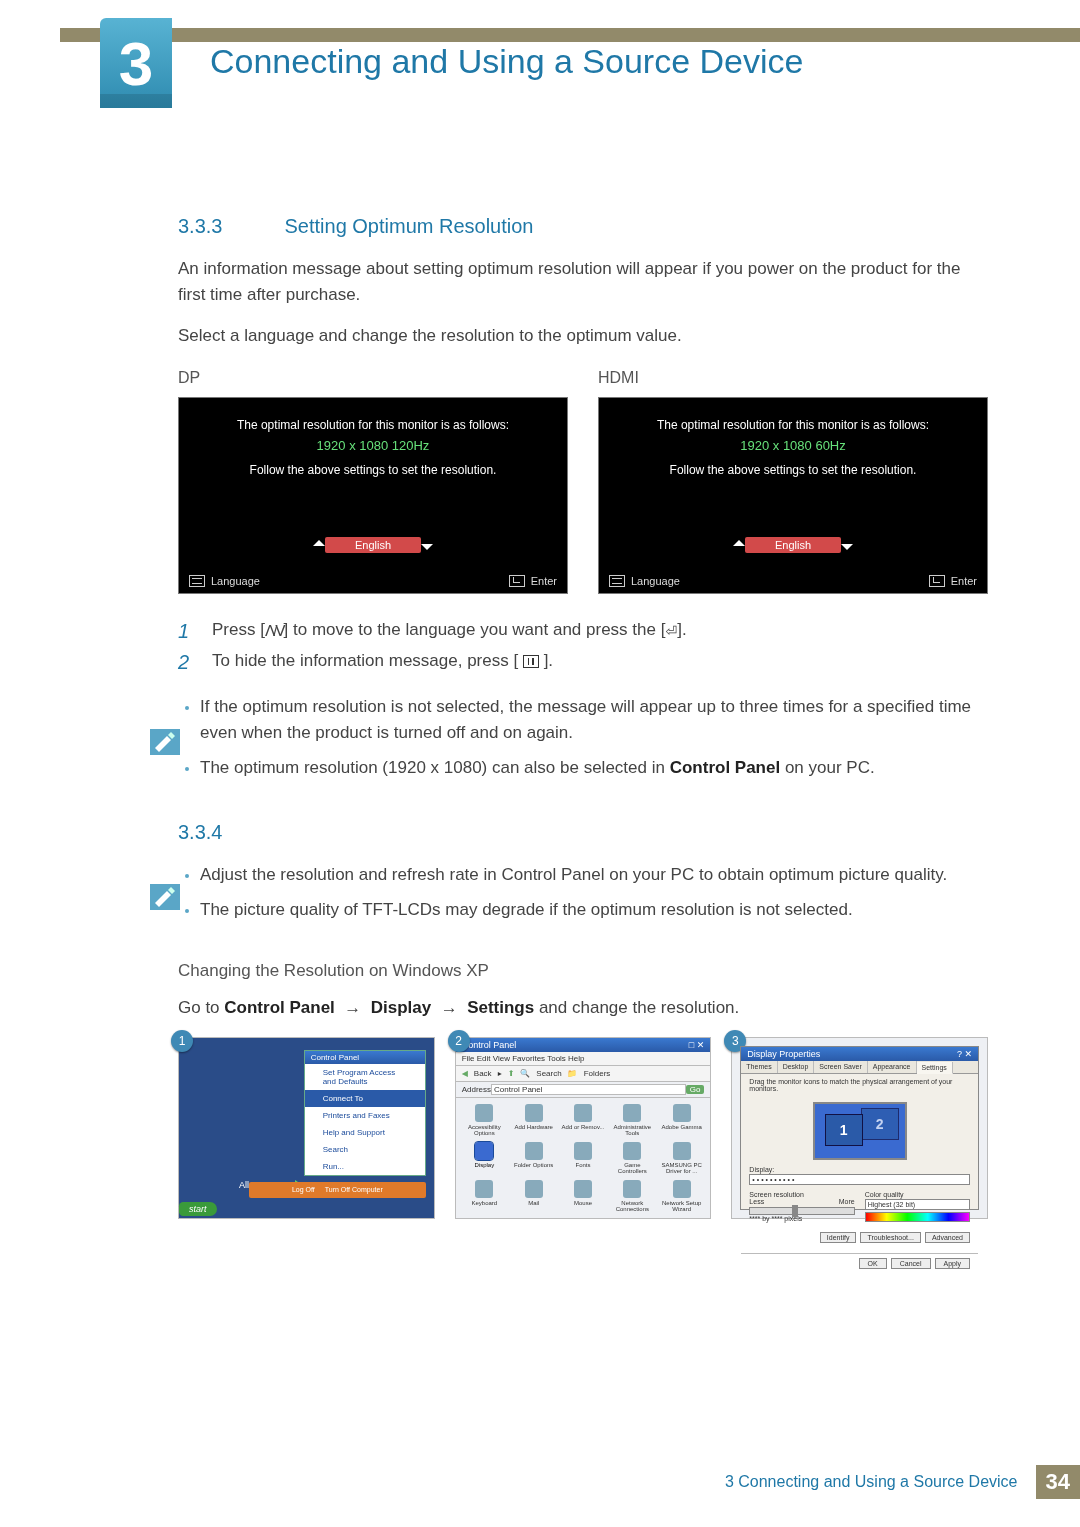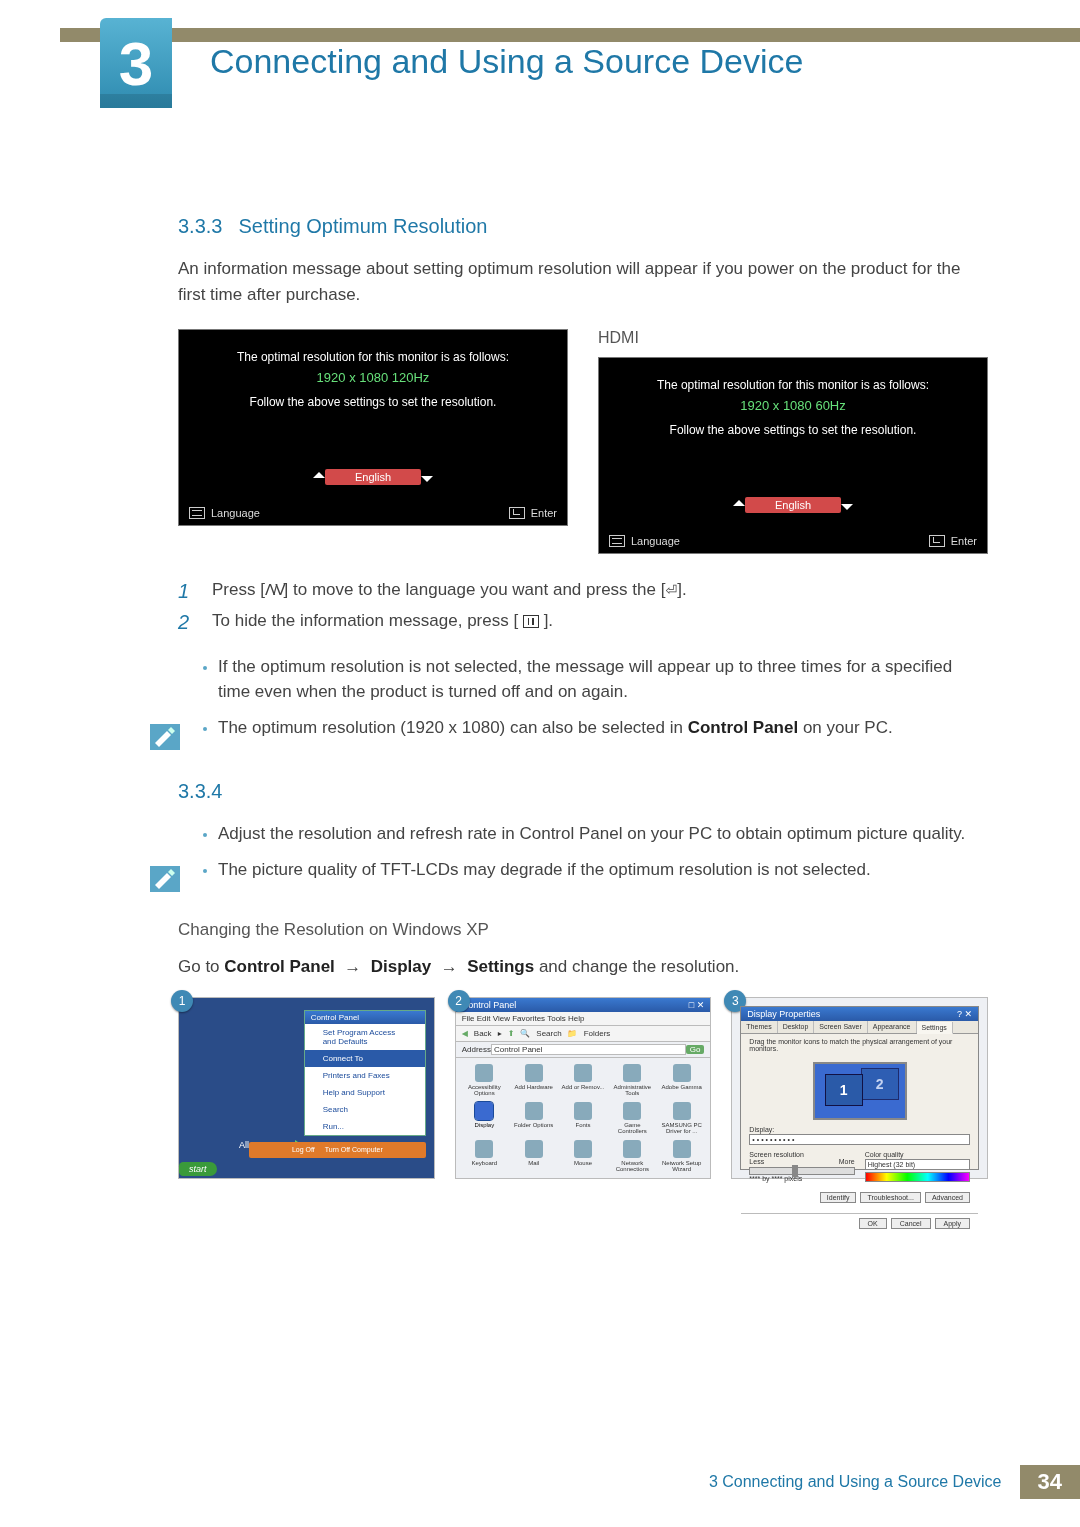--- a/index.html
+++ b/index.html
@@ -20,21 +20,21 @@
     display:flex; align-items:center; justify-content:center;
     box-shadow:inset 0 -14px 0 rgba(0,0,0,0.12);
   }
   .chapter-title {
     position:absolute; left:210px; top:42px;
     font-size:34px; color:#1f78a7; font-weight:500;
   }
   .content { position:absolute; left:178px; top:215px; width:810px; }
   .section-head { color:#1f78a7; font-size:20px; display:flex; gap:16px; margin-bottom:18px; }
   .section-num { font-weight:400; }
-  .section-title { font-weight:400; }
+  .section-title { font-weight:400;margin-left:46px; }
   p { font-size:17px; line-height:1.55; margin:0 0 14px 0; color:#444; }
   .screenshots { display:flex; gap:30px; margin:20px 0 26px 0; }
   .shot-col { flex:1; }
   .shot-label { color:#555; font-size:16px; margin:0 0 10px 0; }
   .osd {
     border:1px solid #777; background:#000; color:#fff; font-size:12px;
     padding:14px 10px 6px 10px; text-align:center; height:175px;
     display:flex; flex-direction:column; align-items:center; justify-content:flex-start;
   }
   .osd .line1 { margin-top:6px; }
@@ -47,21 +47,21 @@
   .osd-footer { display:flex; justify-content:space-between; font-size:11px; color:#ddd; width:100%; padding:0 8px 0 8px; align-items:center;}
   .osd-footer .left, .osd-footer .right { display:flex; align-items:center; gap:6px;}
   .menu-ic { display:inline-block; width:14px; height:10px; border:1px solid #ccc; position:relative;}
   .menu-ic:before, .menu-ic:after { content:""; position:absolute; left:2px; right:2px; height:1px; background:#ccc;}
   .menu-ic:before { top:2px;} .menu-ic:after { bottom:2px;}
   .enter-ic { display:inline-block; width:14px; height:10px; border:1px solid #ccc; position:relative;}
   .enter-ic:after { content:""; position:absolute; width:6px; height:5px; border-left:1px solid #ccc; border-bottom:1px solid #ccc; left:3px; top:1px;}
   ol.steps { list-style:none; padding:0; margin:0 0 20px 0;}
   ol.steps li { display:flex; gap:14px; margin-bottom:8px; font-size:17px; color:#444;}
   ol.steps .stepnum { color:#1f78a7; font-style:italic; font-size:20px; width:20px;}
-  .note-row { display:flex; gap:18px; align-items:flex-end; margin-bottom:28px;}
+  .note-row { display:flex; align-items:center; margin-bottom:28px;}
   .note-icon {
     width:30px; height:26px; background:#5aa6c7; border-radius:3px; flex:none;
     position:relative; margin-left:-28px;
   }
   .note-icon svg { width:100%; height:100%;}
   ul.note-list { margin:0; padding-left:20px; font-size:17px; color:#444;}
   ul.note-list li { margin-bottom:10px; line-height:1.5;}
   ul.note-list li::marker { color:#5aa6c7; font-size:14px; }
   .sub-head { color:#555; font-size:17px; margin:8px 0 14px 0;}
   .xp-steps { display:flex; gap:20px; margin-top:16px;}
@@ -115,42 +115,44 @@
   .updown-ic { font-size:15px; letter-spacing:-2px;}
   .enter-glyph { font-size:14px;}
   .menu-glyph { display:inline-block; width:14px; height:11px; border:1.5px solid #333; position:relative; vertical-align:middle;}
   .menu-glyph:before,.menu-glyph:after { content:""; position:absolute; top:2px; bottom:2px; width:1.5px; background:#333;}
   .menu-glyph:before { left:4px;} .menu-glyph:after { right:4px;}
   .footer {
     position:absolute; left:0; right:0; bottom:30px; height:30px;
     display:flex; justify-content:flex-end; align-items:center;
   }
   .footer .chapline { color:#1f78a7; font-size:16px; margin-right:0;}
-  .footer .pagetab { background:#928a6a; color:#fff; font-size:22px; font-weight:bold; padding:4px 18px; margin-left:18px;}
+  .footer .pagetab { background:#928a6a; color:#fff; font-size:22px; font-weight:bold; padding:4px 10px; margin-left:18px;}
   .bold { font-weight:bold; color:#222;}
   .arrow-right { font-weight:bold;}
 </style>
 </head>
 <body>
 
 <div class="topbar"></div>
 <div class="chapter-badge">3</div>
 <div class="chapter-title">Connecting and Using a Source Device</div>
 
 <div class="content">
 
   <div class="section-head">
     <span class="section-num">3.3.3</span>
     <span class="section-title">Setting Optimum Resolution</span>
   </div>
 
   <p>An information message about setting optimum resolution will appear if you power on the product for the first time after purchase.</p>
+  <p>Select a language and change the resolution to the optimum value.</p>
 
   <div class="screenshots">
     <div class="shot-col">
+      <div class="shot-label">DP</div>
       <div class="osd">
         <div class="line1">The optimal resolution for this monitor is as follows:</div>
         <div class="res">1920 x 1080  120Hz</div>
         <div>Follow the above settings to set the resolution.</div>
         <div class="lang-box">
           <div class="arrow-up"></div>
           <div class="lang-pill">English</div>
           <div class="arrow-down"></div>
         </div>
         <div class="osd-footer">

